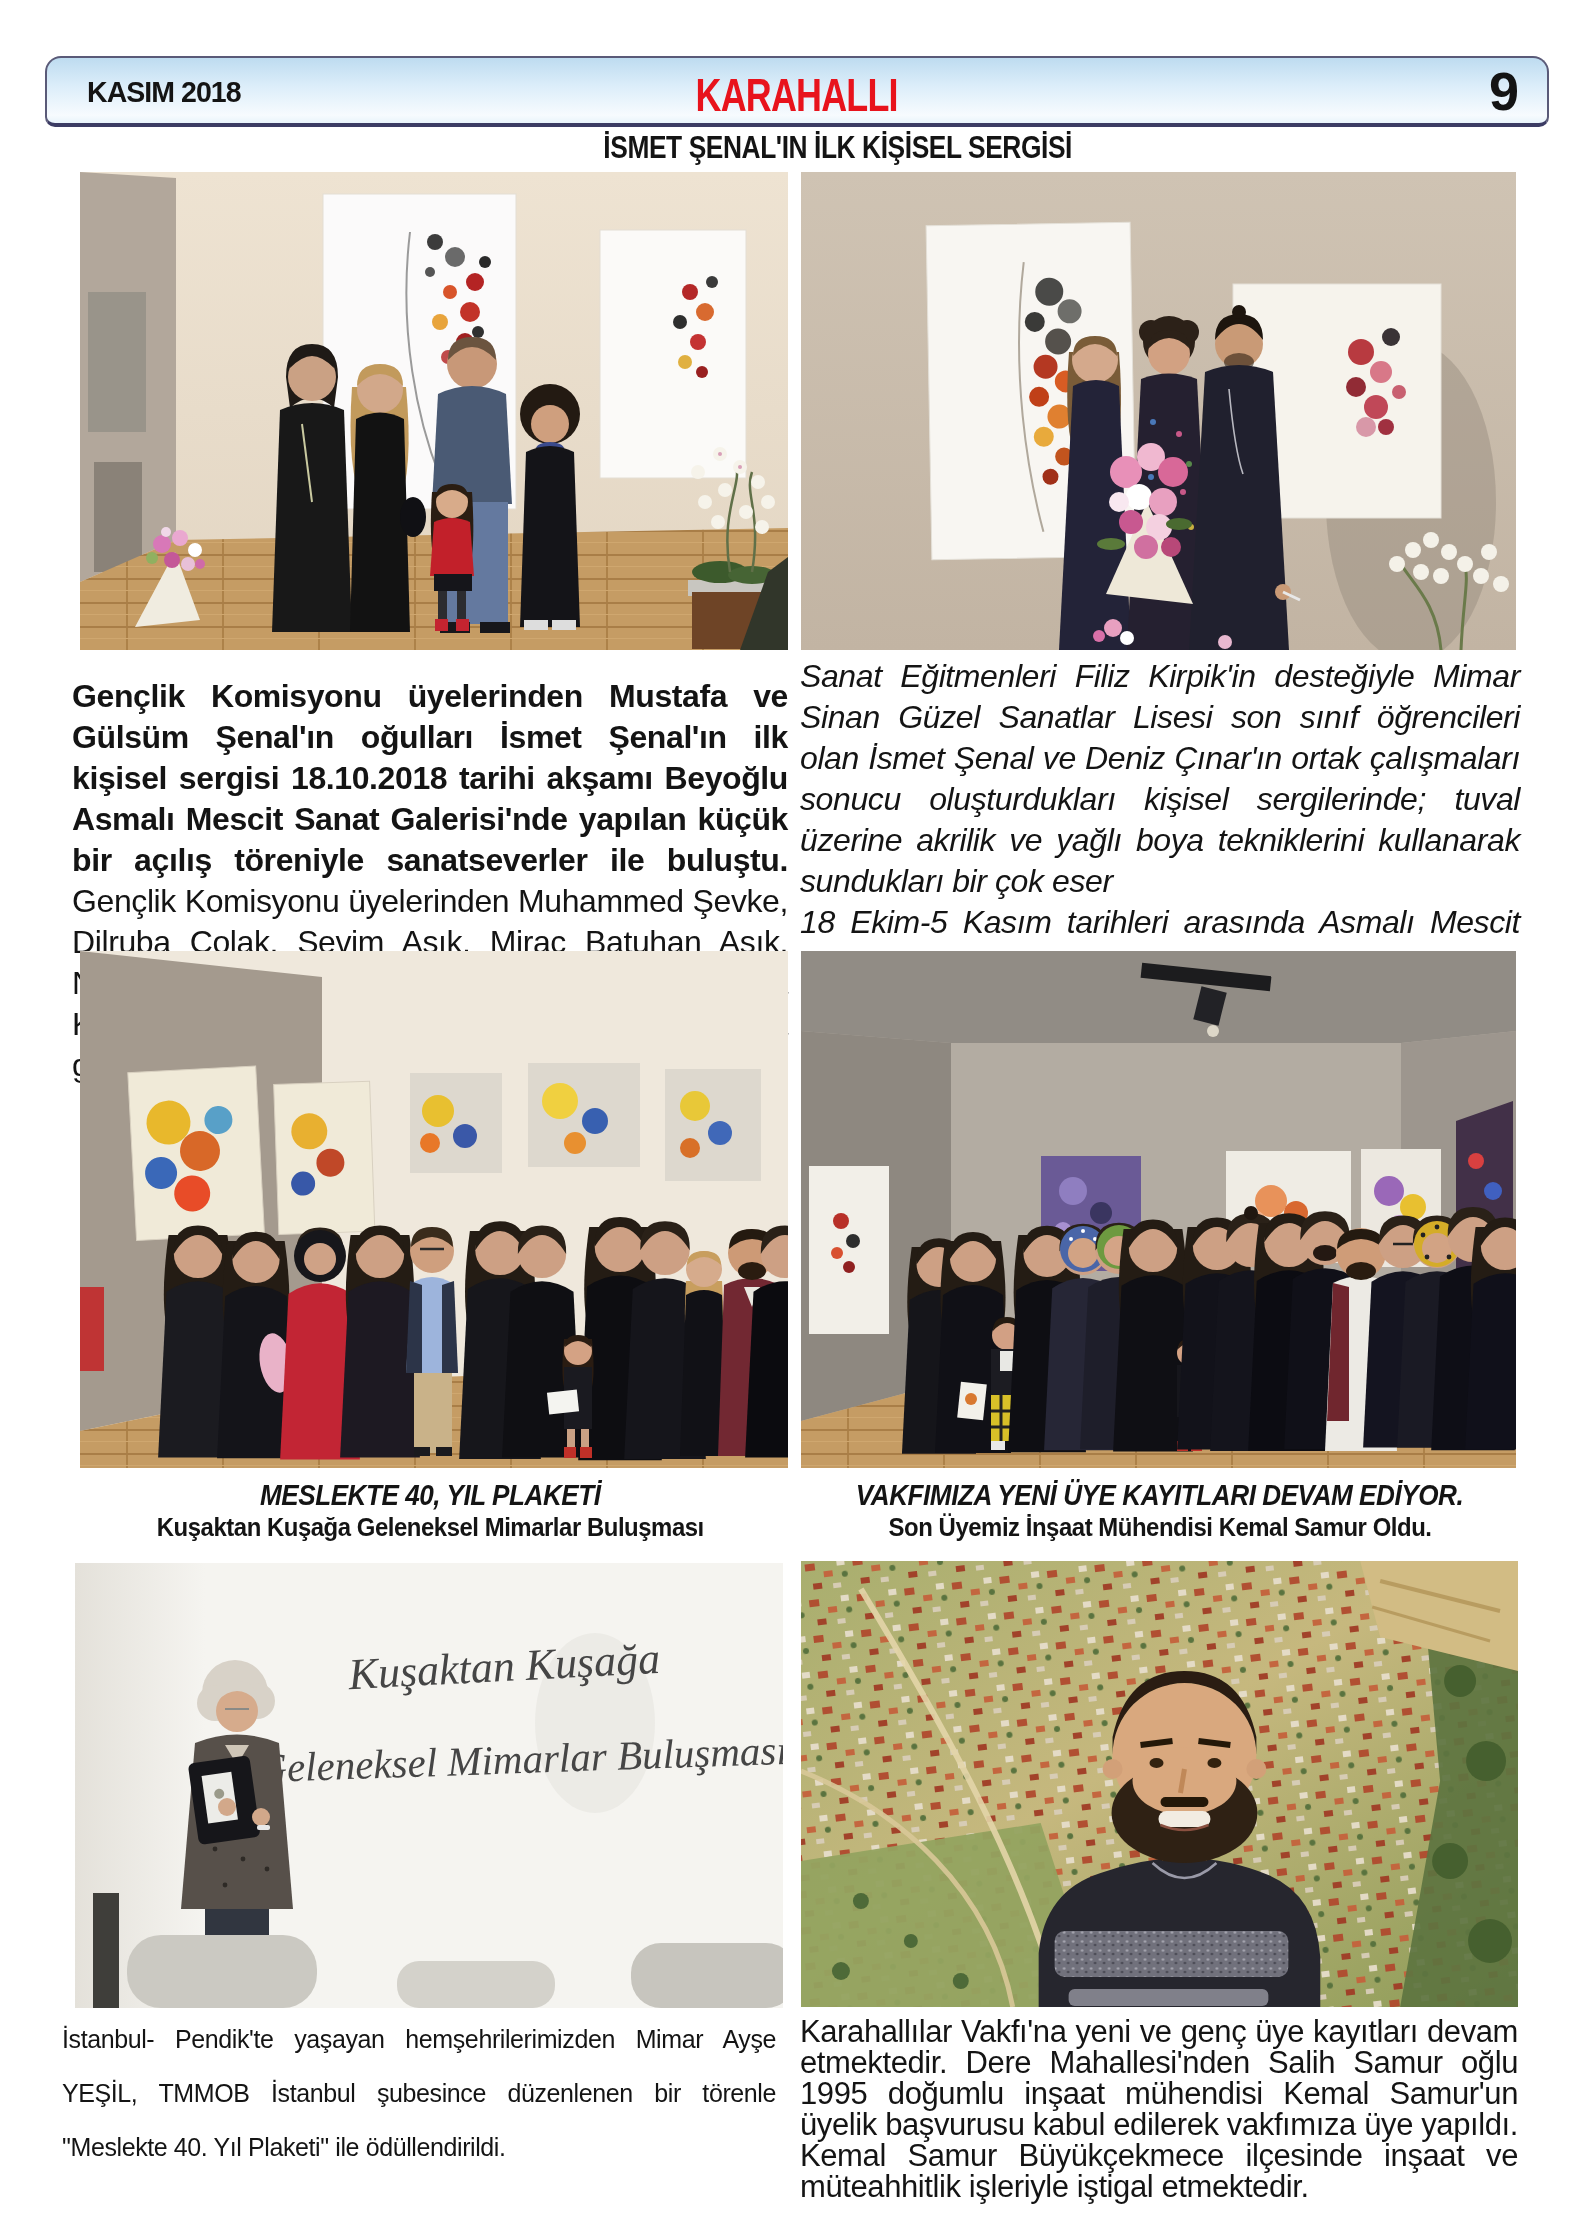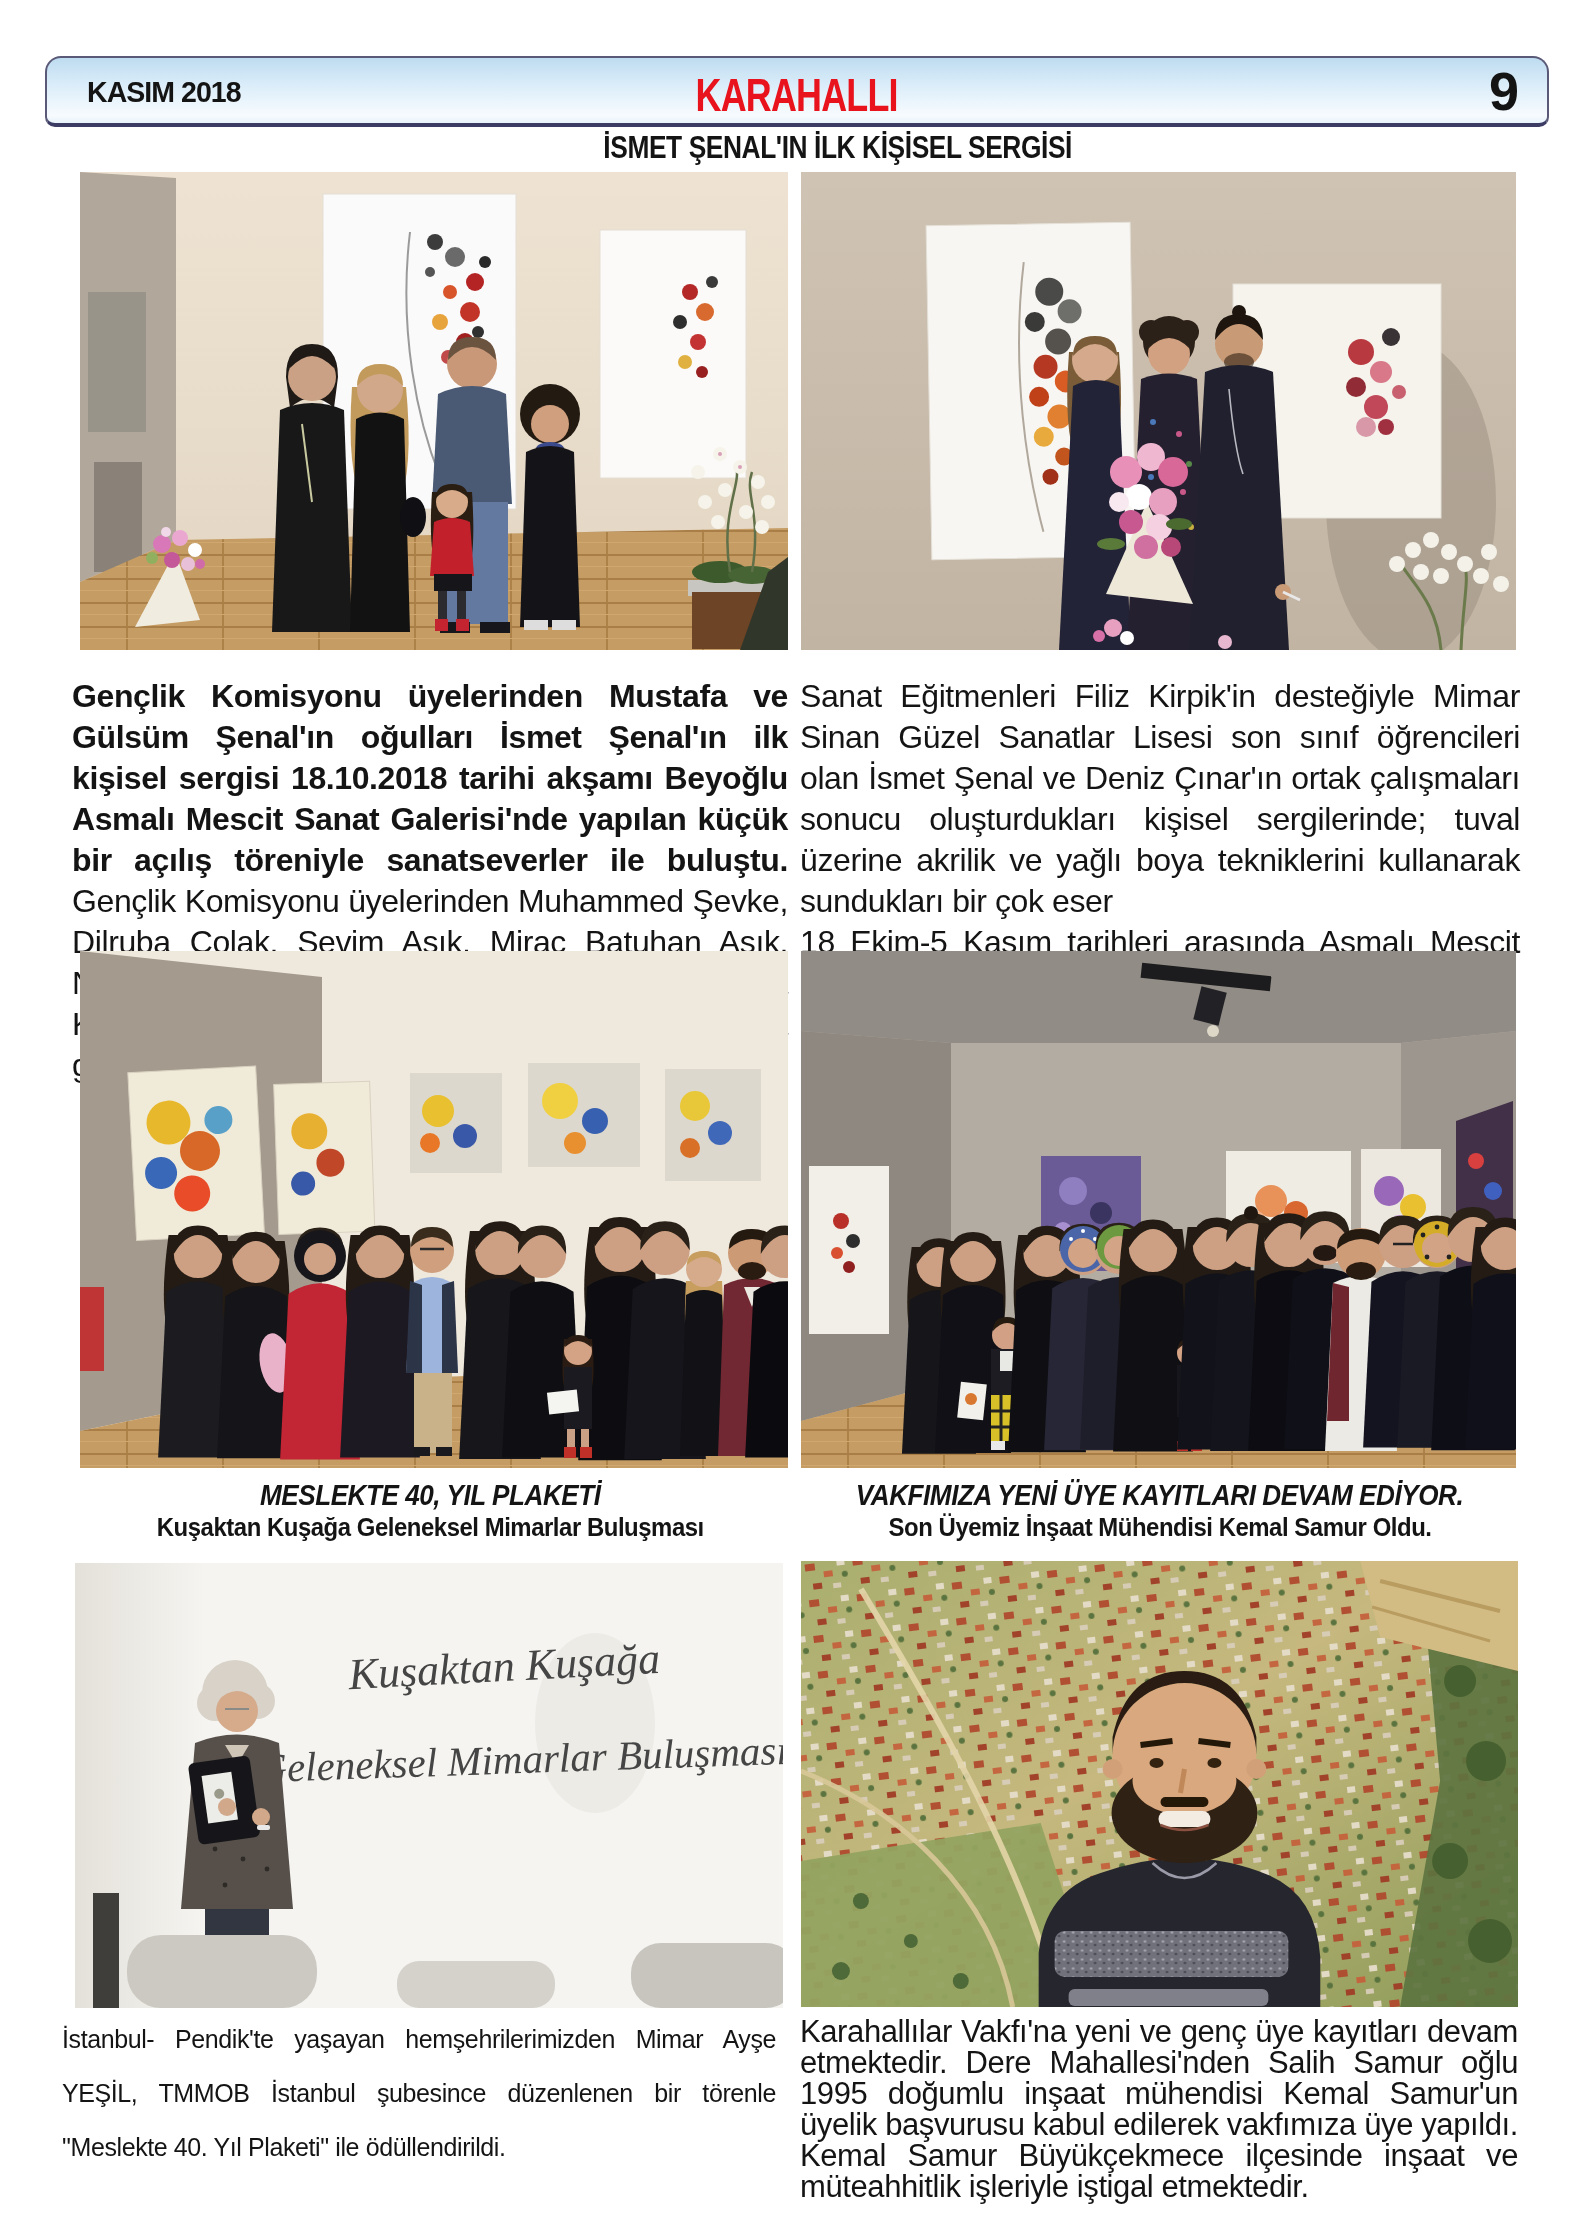--- a/index.html
+++ b/index.html
@@ -27,21 +27,21 @@
   .ph2{left:801px;top:172px;width:715px;height:478px;}
   .ph3{left:80px;top:951px;width:708px;height:517px;}
   .ph4{left:801px;top:951px;width:715px;height:517px;}
   .ph5{left:75px;top:1563px;width:708px;height:445px;}
   .ph6{left:801px;top:1561px;width:717px;height:446px;}
   
   .coltext{position:absolute;font-size:32px;line-height:41px;letter-spacing:-.4px;
         text-align:justify;}
   .coltext p{margin:0;}
   .tL{left:72px;top:676px;width:716px;}
-  .tR{left:800px;top:676px;width:720px;}
+  .tR{left:800px;top:656px;width:720px;font-style:italic;}
   .bold{font-weight:bold;}
   
   .hl{position:absolute;text-align:center;}
   .hlL{left:72px;top:1479px;width:716px;}
   .hlR{left:800px;top:1479px;width:720px;}
   .hl .h1{display:block;font-style:italic;}
   .hl .h1 span{display:inline-block;font-size:29px;font-weight:bold;letter-spacing:-.5px;
         transform:scaleX(.9);transform-origin:center;}
   .hl .h2 span{display:inline-block;font-size:26px;font-weight:bold;letter-spacing:-.5px;
         transform:scaleX(.92);transform-origin:center;}

